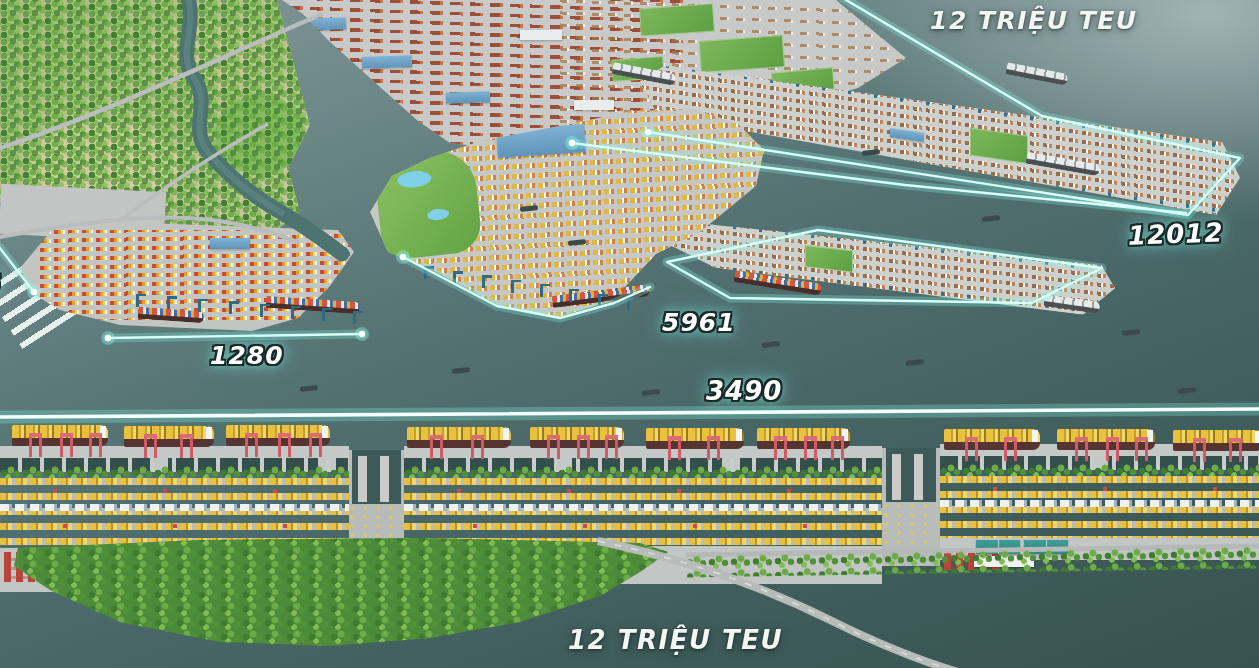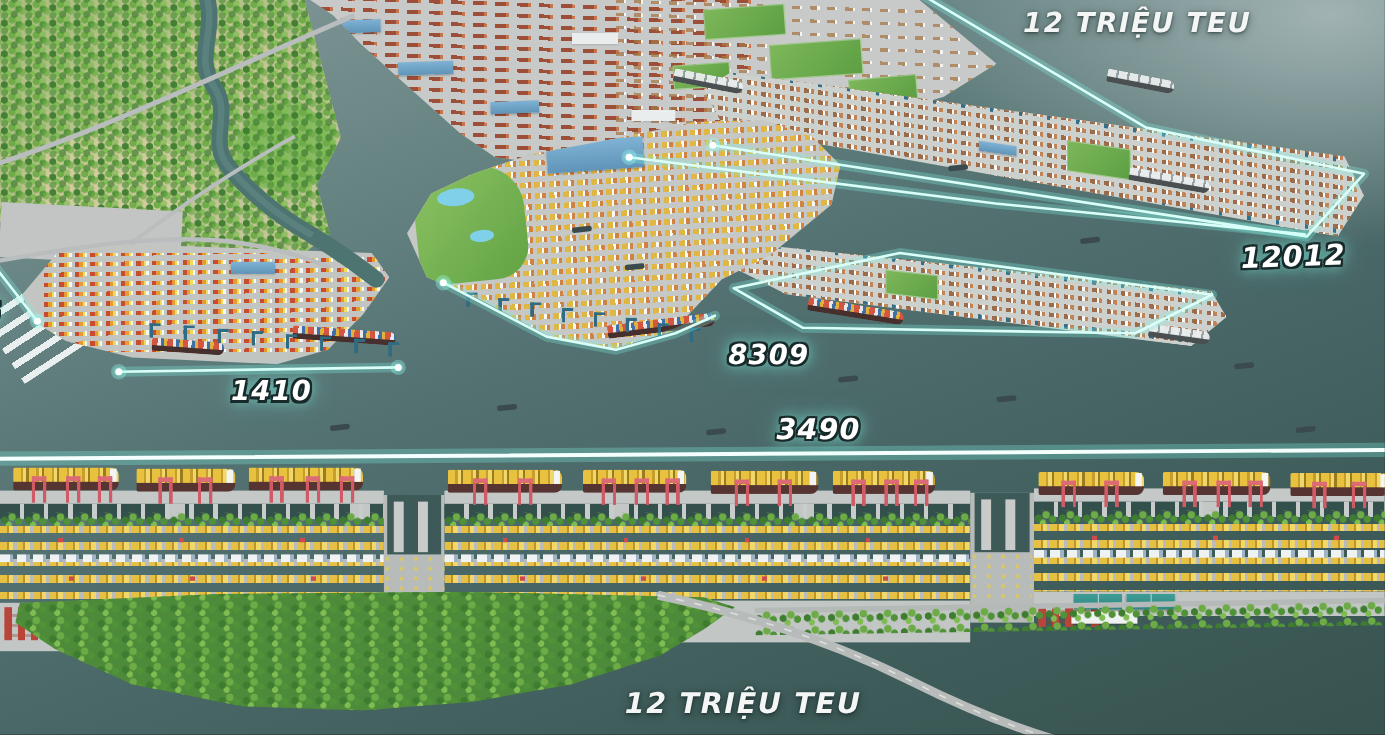--- a/index.html
+++ b/index.html
@@ -391,19 +391,19 @@
         </g>
       <g>
           <circle cx="572" cy="143" r="7" fill="rgba(150,255,240,.35)"></circle>
           <circle cx="572" cy="143" r="3.2" fill="#fff"></circle>
         </g>
     </g>
   </svg>
 
   <div class="capLabel" style="left:930px;top:8px;">12 TRIỆU TEU</div>
   <div class="numLabel" style="left:1128px;top:221px;font-size:26px;transform:rotate(-2deg);">12012</div>
-  <div class="numLabel" style="left:662px;top:310px;">8309</div>
-  <div class="numLabel" style="left:210px;top:343px;">1410</div>
+  <div class="numLabel" style="left:662px;top:310px;">5961</div>
+  <div class="numLabel" style="left:210px;top:343px;">1280</div>
   <div class="numLabel" style="left:706px;top:378px;font-size:26px;">3490</div>
   <div class="numLabel" style="left:-16px;top:272px;font-size:24px;">6</div>
   <div class="capLabel" style="left:568px;top:627px;font-size:26px;">12 TRIỆU TEU</div>
 
 </div>
 
 </body></html>

